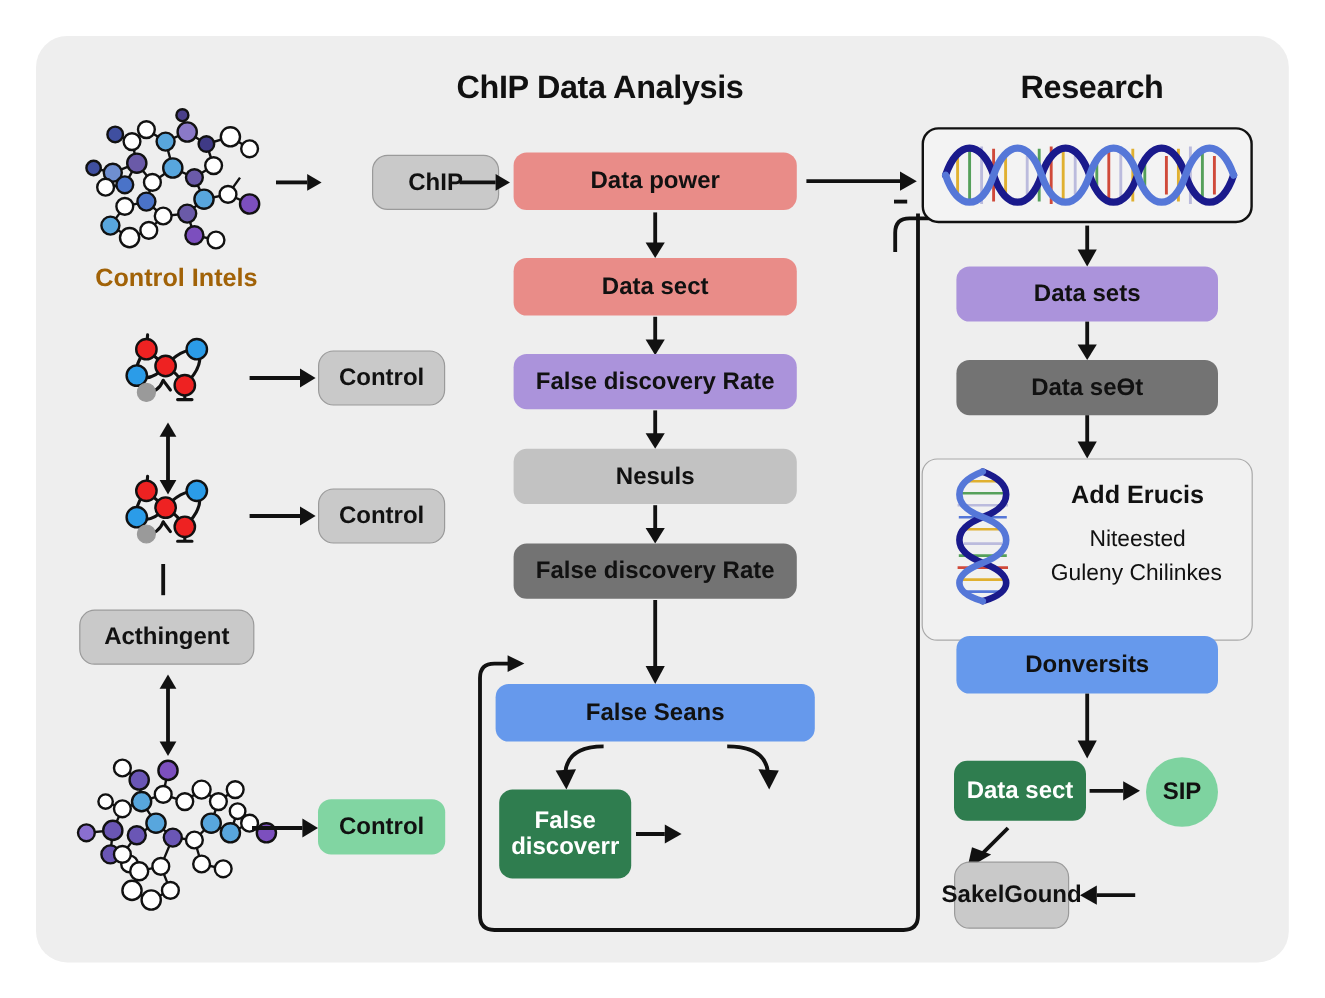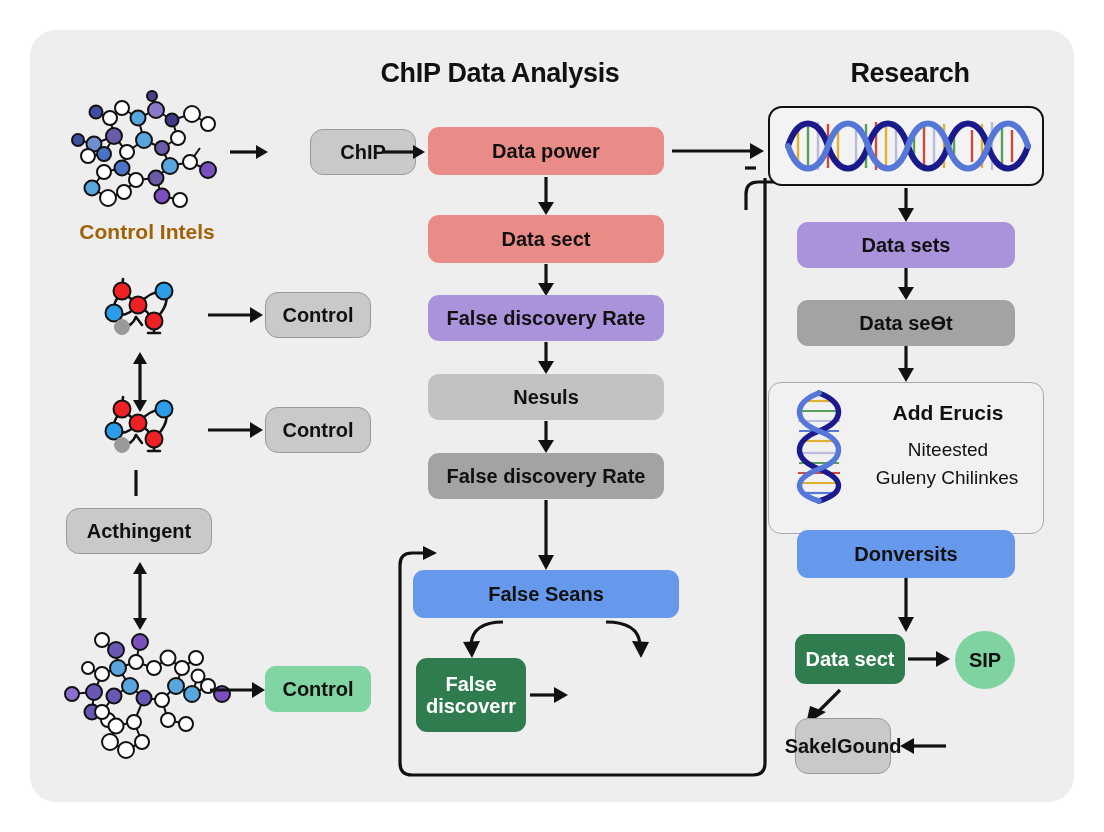--- a/index.html
+++ b/index.html
@@ -7,21 +7,21 @@
   #stage{position:relative;width:1104px;height:832px;background:#ffffff;}
   #panel{position:absolute;left:30px;top:30px;width:1044px;height:772px;background:#eeeeee;border-radius:26px;}
   .abs{position:absolute;box-sizing:border-box;}
   .colhead{font-size:27px;font-weight:700;color:#111;text-align:center;letter-spacing:-0.3px;}
   .box{display:flex;align-items:center;justify-content:center;text-align:center;
        font-size:20px;font-weight:600;color:#111;border-radius:11px;line-height:1.12;}
   .box.grey{background:#c9c9c9;border:1.5px solid #9a9a9a;border-radius:13px;}
   .box.salmon{background:#e98c88;}
   .box.purple{background:#ab93db;}
   .box.greybar{background:#c2c2c2;}
-  .box.yellow{background:#a3a3a3;}
+  .box.yellow{background:#737373;}
   .box.blue{background:#6699ec;}
   .box.dgreen{background:#2f7d4f;color:#ffffff;}
   .box.lgreen{background:#81d5a2;}
   .box.mgreen{background:#7ed3a0;}
   .whitecard{background:#f3f3f3;border:2.5px solid #111;border-radius:14px;}
   .greycard{background:#f1f1f1;border:1.6px solid #a9a9a9;border-radius:13px;}
   .circle{border-radius:50%;}
   .lbl{font-size:21px;font-weight:700;color:#a16207;text-align:center;}
   svg{display:block;overflow:visible;}
   .ar{stroke:#111;stroke-width:3.2;fill:none;}

